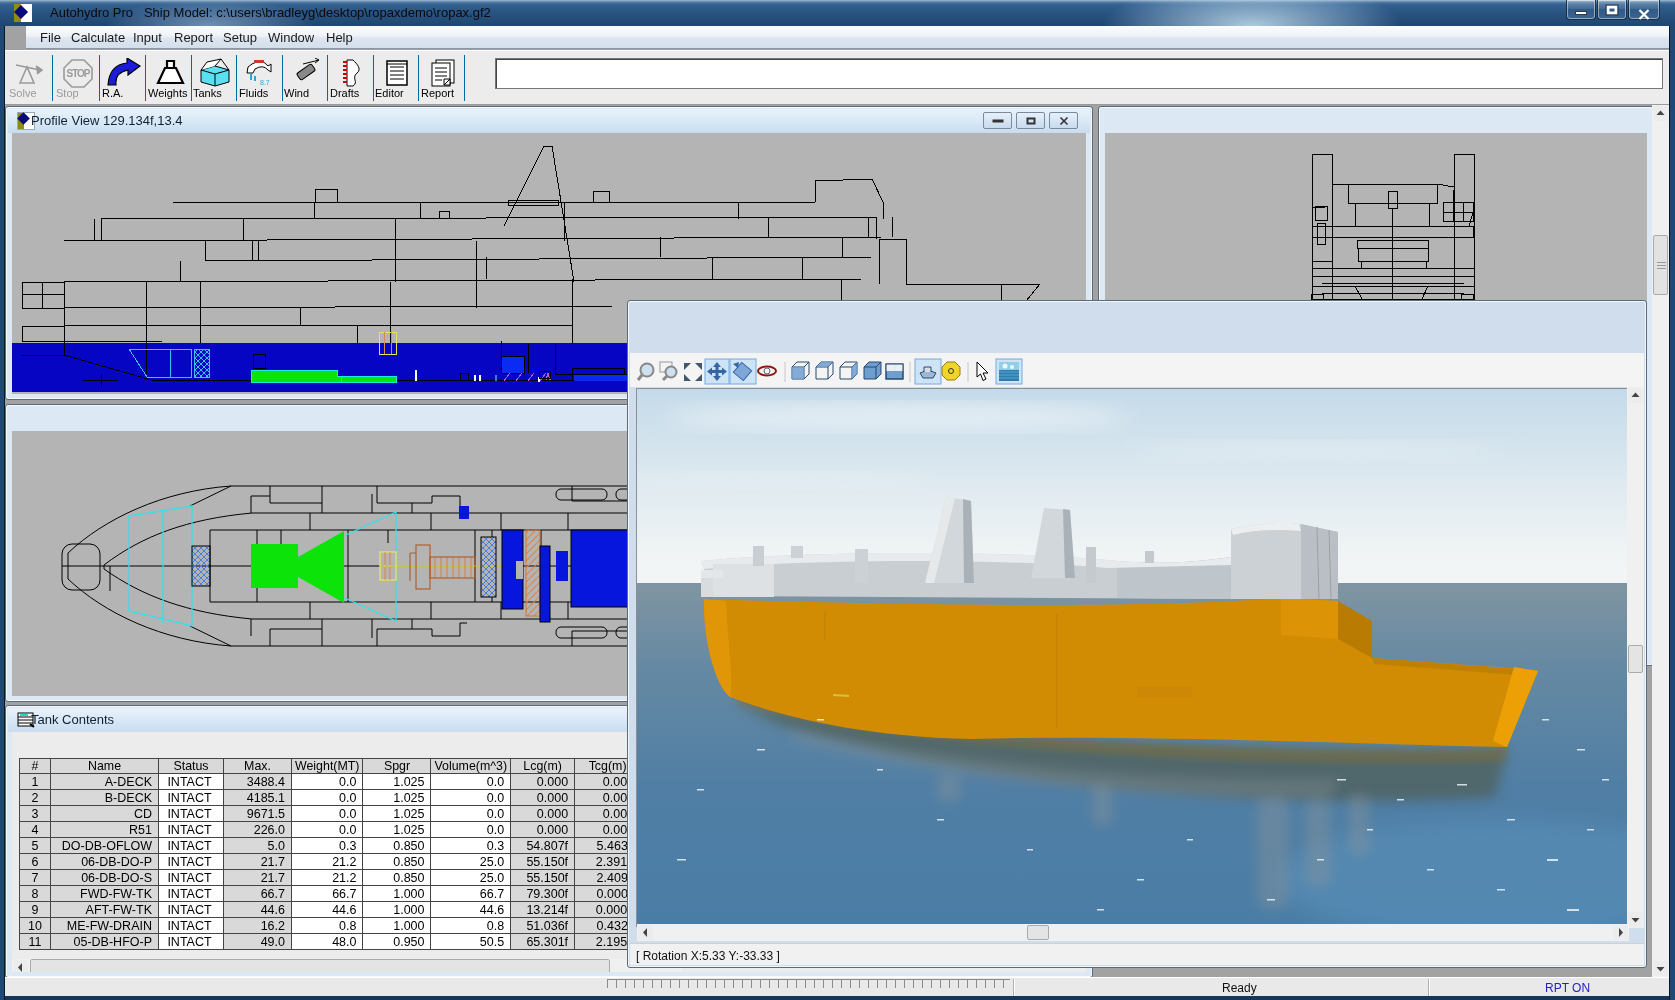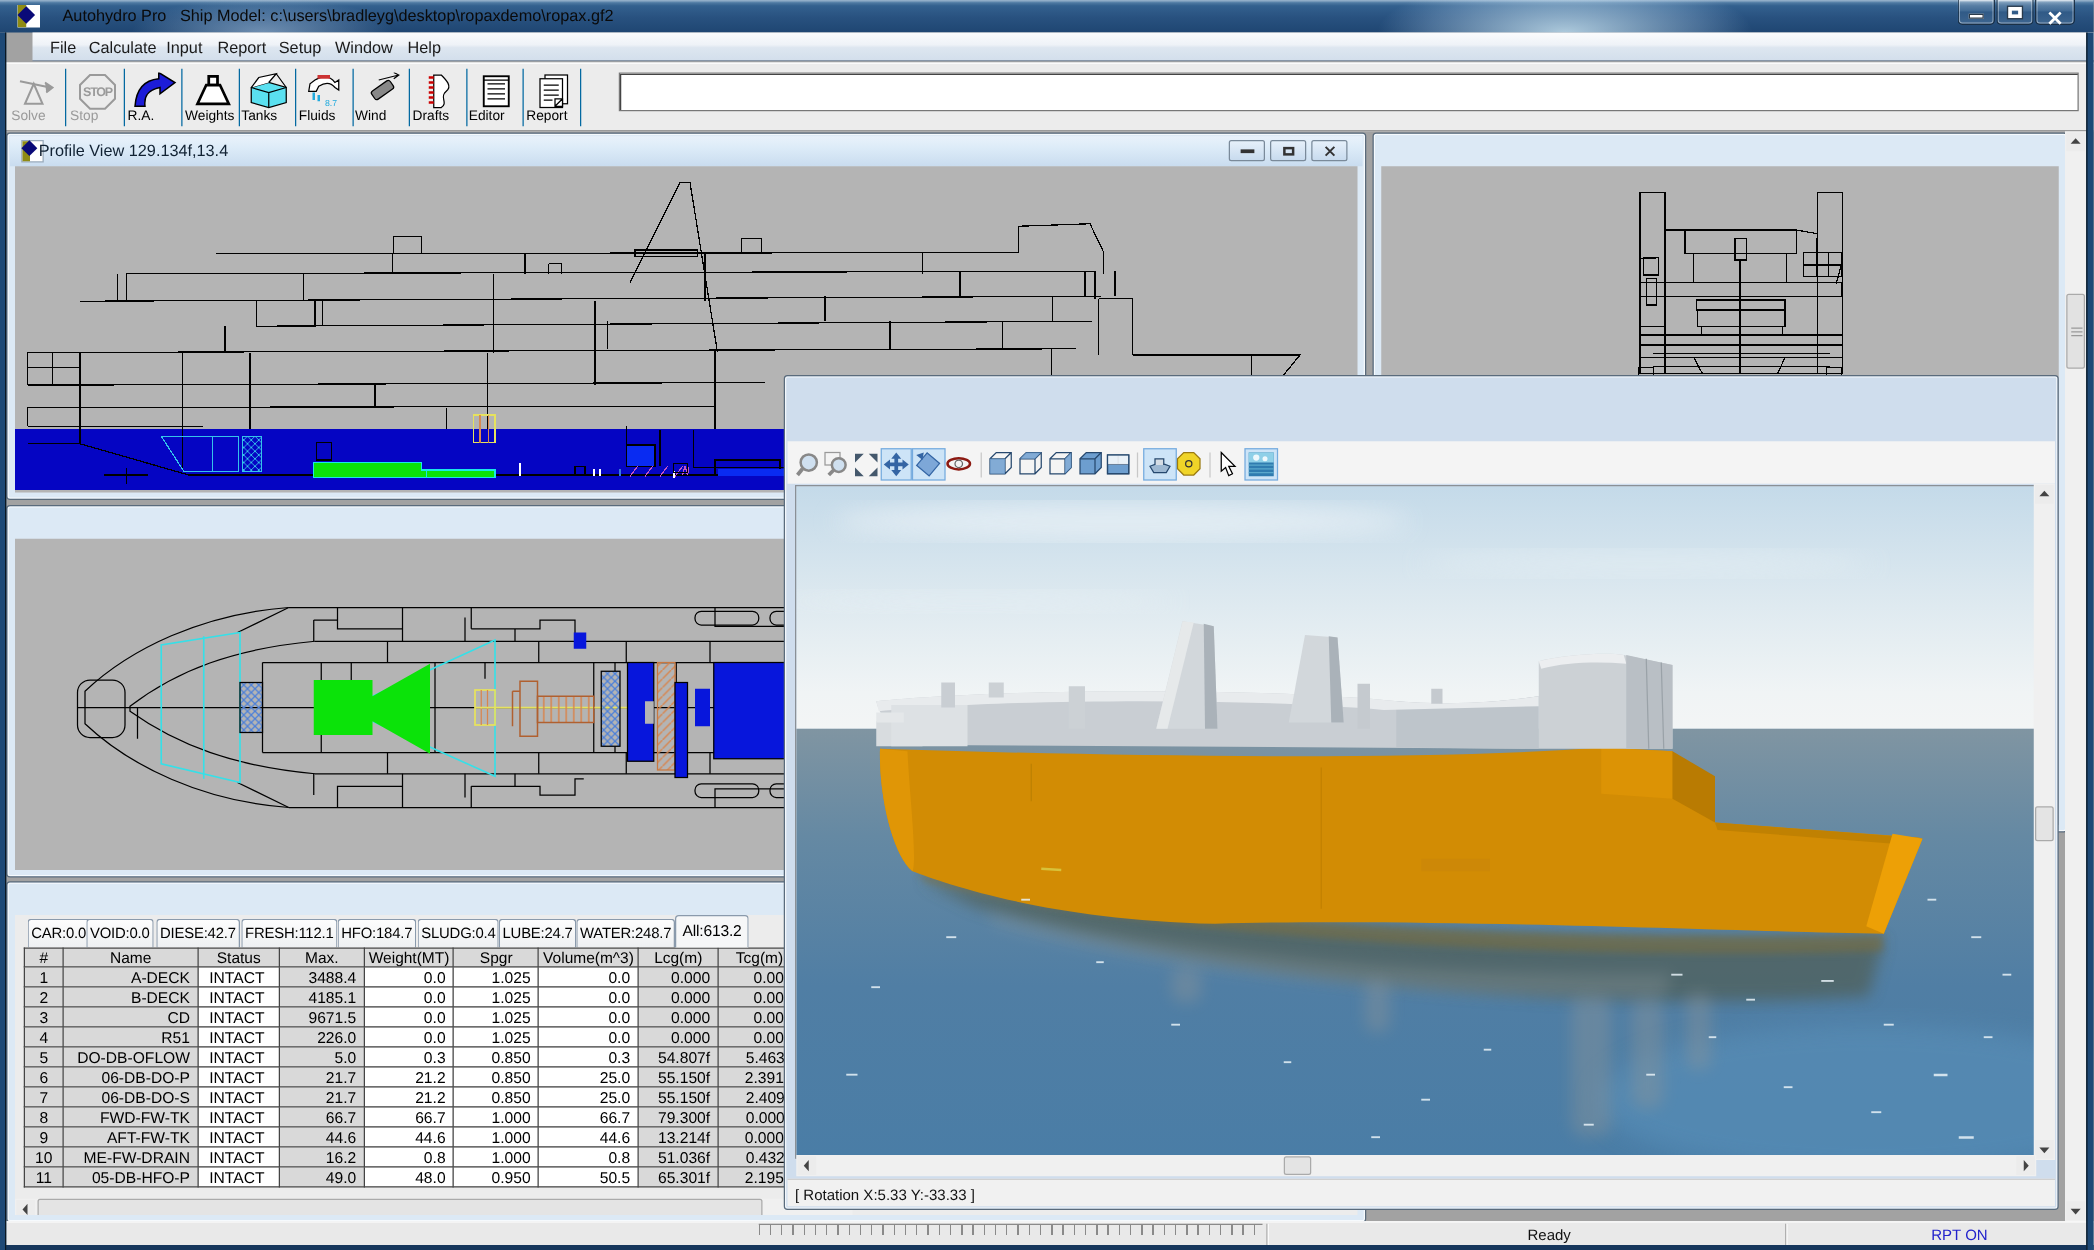--- a/index.html
+++ b/index.html
@@ -381,32 +381,30 @@
     <rect x="514" y="99" width="14" height="86" fill="url(#oh)" stroke="#c87840"></rect>
     <rect x="528" y="115" width="10" height="76" fill="#0716dc" stroke="#000"></rect>
     <rect x="544" y="120" width="12" height="30" fill="#0716dc"></rect>
     <rect x="559" y="99" width="60" height="77" fill="#0716dc" stroke="#000"></rect>
     <rect x="447" y="75" width="10" height="13" fill="#0716dc"></rect>
   </svg>
   </div>
 </div>
 
 <div id="win-tank" class="win" style="left:5px;top:705px;width:1088px;height:273px">
+  <div class="tbar">
+    <svg style="position:absolute;left:9px;top:4px" width="18" height="16" viewBox="0 0 18 16">
+        <rect x="1" y="1" width="15" height="13" fill="#fff" stroke="#000"></rect>
+        <path d="M1 5 h15 M1 8 h15 M1 11 h15" stroke="#000"></path>
+        <path d="M3 3 h8" stroke="#3cc" stroke-width="2"></path>
+        <path d="M13 12 l4 3" stroke="#000" stroke-width="2"></path>
+      </svg>
+    <span class="tt">Tank Contents</span>
+  </div>
   <div class="content" style="left:6px;top:26px;right:6px;bottom:5px;background:#ececec">
-    <div class="tabs" style="position:absolute;left:0;top:0;width:100%;height:26px">
-      <span class="tab" style="left:10px">CAR:0.0</span>
-      <span class="tab" style="left:57px">VOID:0.0</span>
-      <span class="tab" style="left:113px">DIESE:42.7</span>
-      <span class="tab" style="left:181px">FRESH:112.1</span>
-      <span class="tab" style="left:258px">HFO:184.7</span>
-      <span class="tab" style="left:322px">SLUDG:0.4</span>
-      <span class="tab" style="left:387px">LUBE:24.7</span>
-      <span class="tab" style="left:449px">WATER:248.7</span>
-      <span class="tab sel" style="left:528px">All:613.2</span>
-    </div>
     <table id="tanktbl" cellspacing="0">
       <tbody>
           <tr>
             <th style="width:31px">#</th>
             <th style="width:108px">Name</th>
             <th style="width:65px">Status</th>
             <th style="width:68px">Max.</th>
             <th style="width:64px">Weight(MT)</th>
             <th style="width:68px">Spgr</th>
             <th style="width:66px">Volume(m^3)</th>

